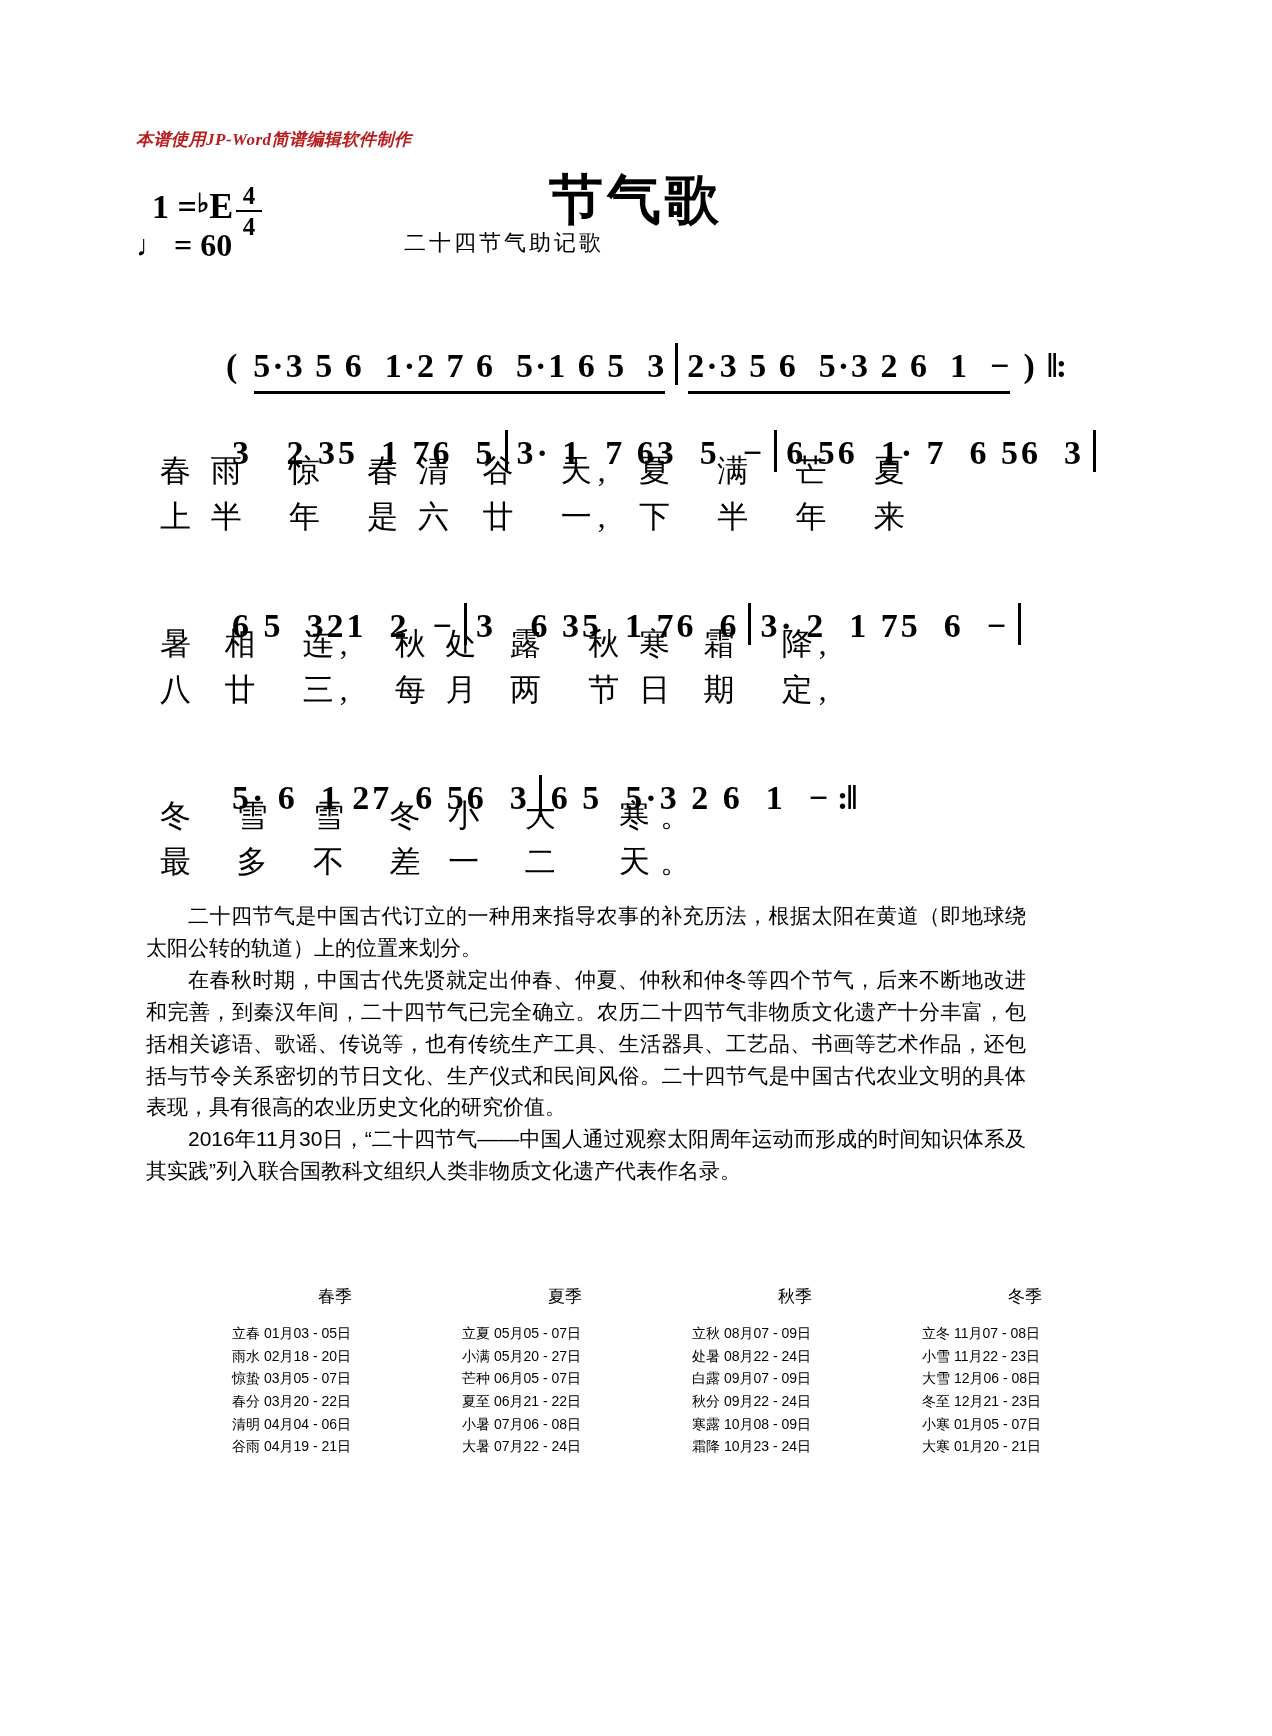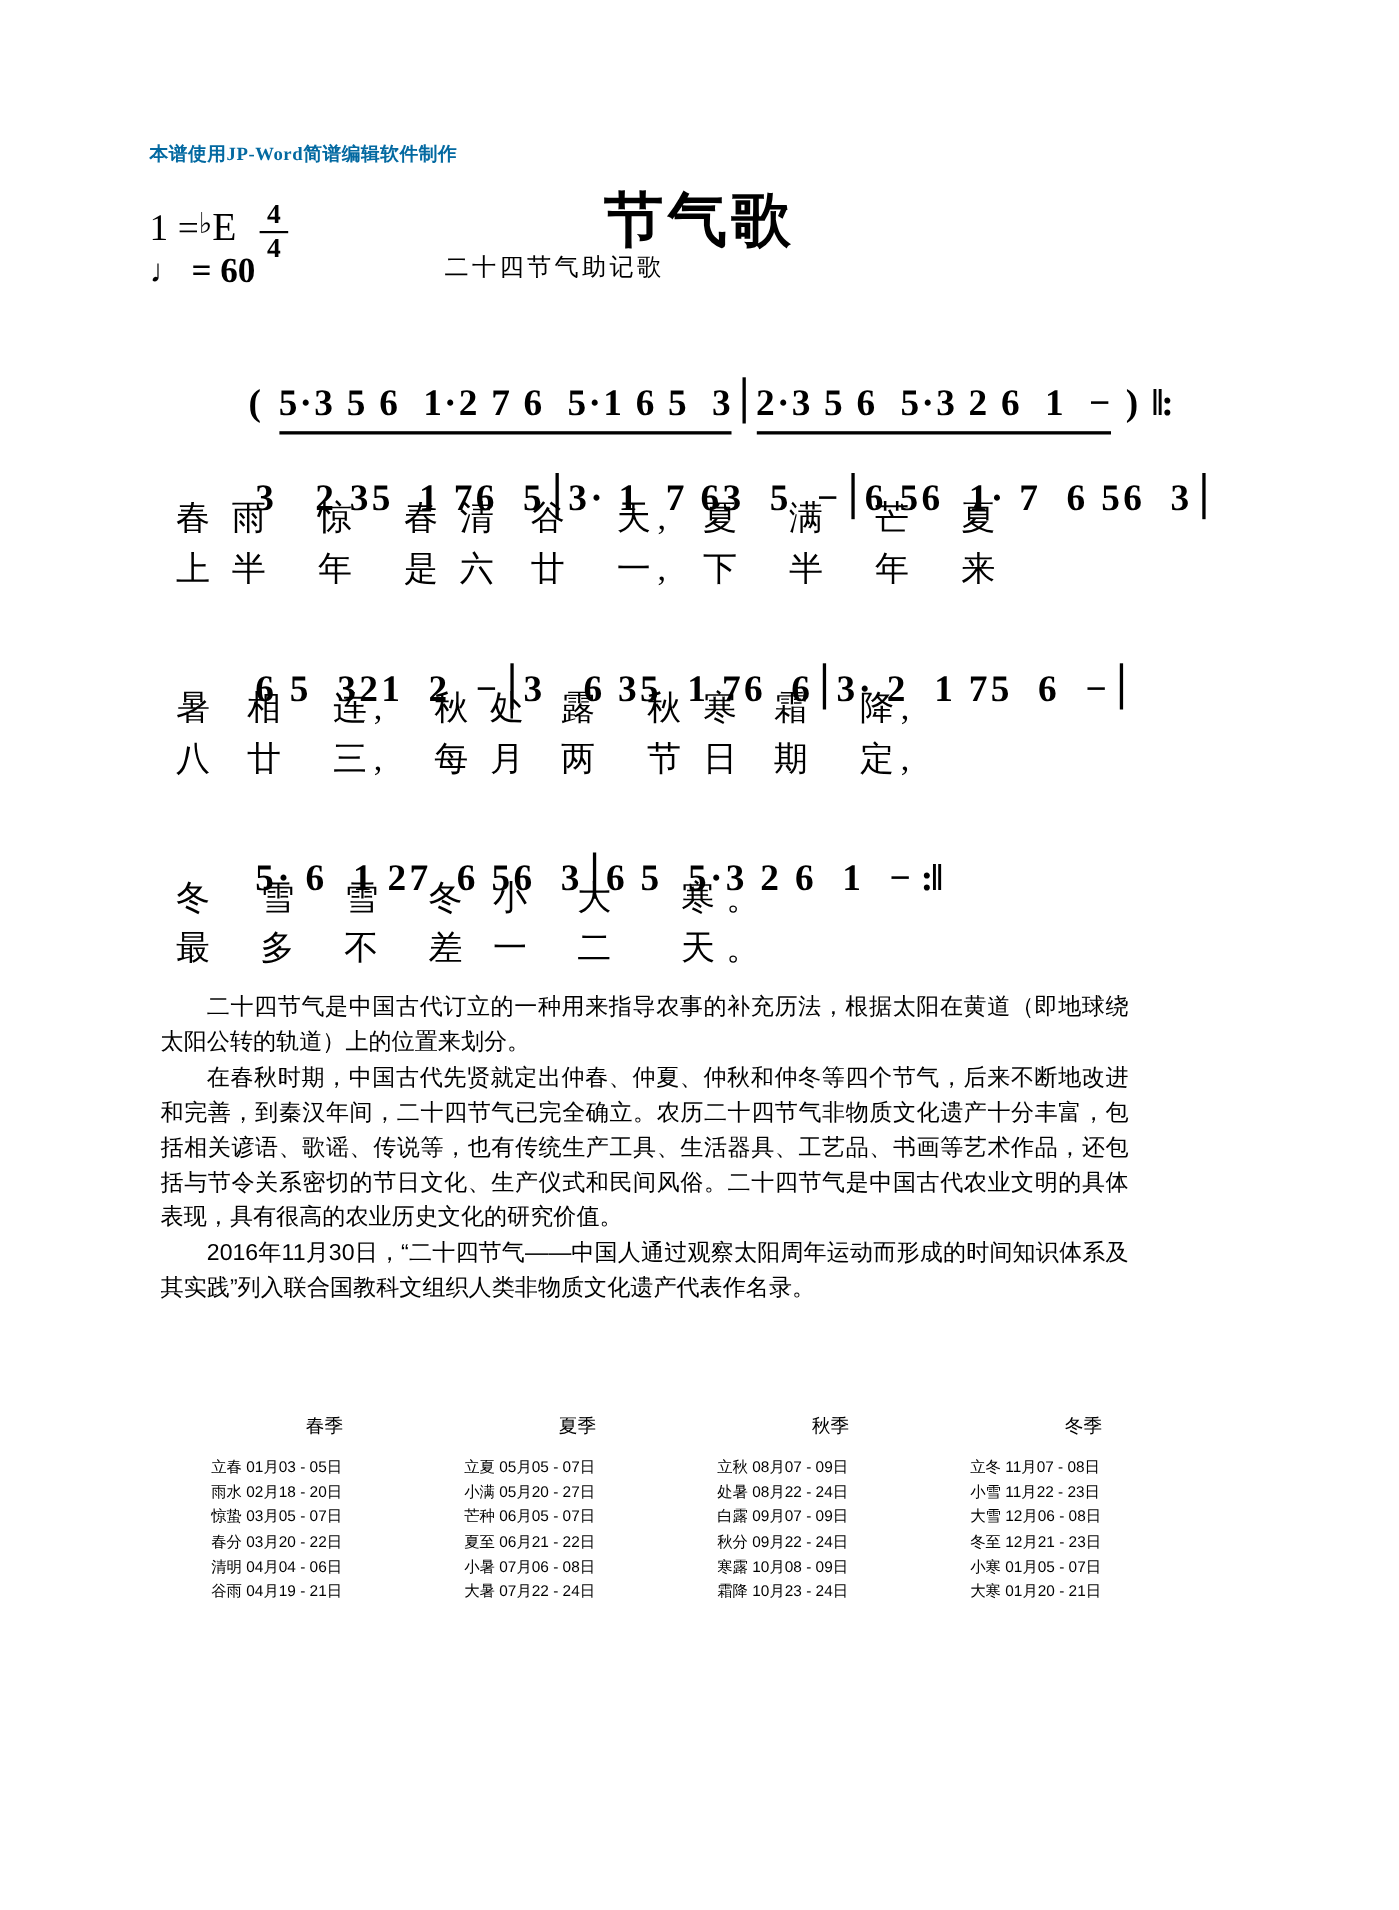--- a/index.html
+++ b/index.html
@@ -10,42 +10,42 @@
     color:#000000;
     position:relative;
     overflow:hidden;
   }
   .sheet { position:absolute; left:0; top:0; width:1272px; height:1736px; }
 
   
   .watermark {
     position:absolute; left:136px; top:128px;
     font-family:"Liberation Serif", serif;
-    font-weight:bold;
-    font-size:17px; letter-spacing:0.5px; color:#0369a1;
+    font-style:italic; font-weight:bold;
+    font-size:17px; letter-spacing:0.5px; color:#b91c1c;
     white-space:nowrap;
   }
   .title {
     position:absolute; left:0; top:152px; width:1272px;
     text-align:center;
     font-family:"Liberation Serif", serif;
     font-size:54px; font-weight:bold; letter-spacing:4px;margin-top:12px;
   }
   .subtitle {
     position:absolute; left:0; top:228px; width:1008px;
     text-align:center;
     font-family:"Liberation Serif", serif;
     font-size:22px; letter-spacing:3px;
   }
   .keyblock {
     position:absolute; left:136px; top:185px;
     font-family:"Liberation Serif", serif;
     width:260px; height:90px;
   }
-  .keyline1 { position:absolute; left:0; top:0; font-size:34px; font-weight:normal; white-space:nowrap; }
+  .keyline1 { position:absolute; left:16px; top:0; font-size:34px; font-weight:bold; white-space:nowrap; }
   .keyline1 .flat { font-size:26px; vertical-align:6px; }
   .keyline1 .keyE { font-size:36px; }
   .timesig {
     position:absolute; left:100px; top:-2px;
     font-size:25px; font-weight:bold; text-align:center; line-height:1.0;
   }
   .timesig .num { display:block; }
   .timesig .bar { display:block; width:26px; height:2px; background:#000; margin:2px auto; }
   .tempo { position:absolute; left:0; top:42px; font-size:32px; font-weight:bold; white-space:nowrap; }
   .tempo .qnote { font-size:30px; }
@@ -81,21 +81,21 @@
   .prose {
     position:absolute; left:146px; top:900px; width:880px;
     font-family:"Liberation Sans", sans-serif;
     font-size:21px; line-height:1.52; text-align:justify;
   }
   .prose p { margin:0 0 0 0; text-indent:2em; }
 
   
   .seasons {
     position:absolute; left:140px; top:1285px; width:1000px;
-    display:flex; justify-content:center;
+    display:flex; justify-content:flex-end;
     font-family:"Liberation Sans", sans-serif;
   }
   .season-col { width:230px; }
   .season-head { text-align:center; font-size:17px; margin-bottom:14px; }
   .season-row { font-size:14px; line-height:1.62; white-space:nowrap; padding-left:12px; }
 </style>
 </head>
 <body>
 
 <div class="sheet">

